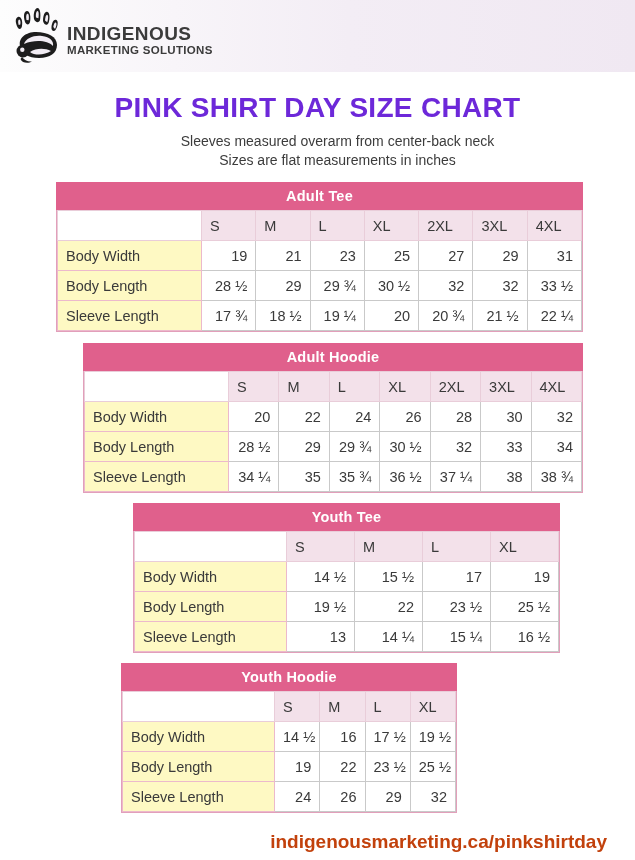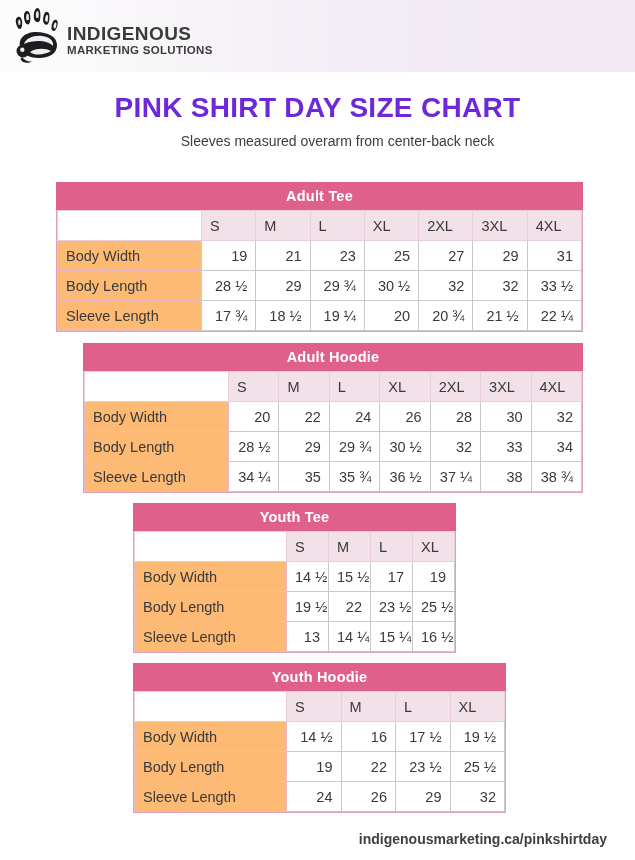--- a/index.html
+++ b/index.html
@@ -93,46 +93,46 @@
     white-space: nowrap;
   }
   .size-table thead th {
     background: #f3e1ea;
     border: 1px solid #e9cdd9;
     text-align: left;
     font-weight: 500;
   }
   .size-table thead th.corner { background: #ffffff; border-color: #e9cdd9; }
   .size-table td.rowlabel {
-    background: #fdba74;
+    background: #fef9c3;
     border: 1px solid #ecb9cc;
     text-align: left;
   }
   .size-table td.val {
     background: #ffffff;
     border: 1px solid #c9c9c9;
     text-align: right;
   }
 
   .tbl-adult-tee    { top: 182px; left: 56px;  width: 527px; border-radius: 6px; }
   .tbl-adult-hoodie { top: 343px; left: 56px;  width: 527px; padding-left: 27px; }
-  .tbl-youth-tee    { top: 503px; left: 133px; width: 323px; }
-  .tbl-youth-hoodie { top: 663px; left: 133px; width: 373px; }
+  .tbl-youth-tee    { top: 503px; left: 133px; width: 427px; }
+  .tbl-youth-hoodie { top: 663px; left: 121px; width: 336px; }
 
   .tbl-adult-tee col.lab, .tbl-adult-hoodie col.lab { width: 144px; }
   .tbl-youth-tee col.lab, .tbl-youth-hoodie col.lab { width: 152px; }
 
   
   .footer-link {
     position: absolute;
     top: 831px;
     right: 28px;
-    font-size: 14px;
+    font-size: 19px;
     font-weight: 700;
-    color: #404040;
+    color: #c2410c;
     text-decoration: none;
   }
 </style>
 </head>
 <body>
 
 <div class="page">
 
   <div class="topband">
     <div class="logo-wrap">
@@ -163,20 +163,21 @@
       </svg>
       <div class="brand-text">
         <div class="brand-name">INDIGENOUS</div>
         <div class="brand-sub">MARKETING SOLUTIONS</div>
       </div>
     </div>
   </div>
 
   <div class="doc-title">PINK SHIRT DAY SIZE CHART</div>
   <div class="doc-sub line1">Sleeves measured overarm from center-back neck</div>
+  <div class="doc-sub line2">Sizes are flat measurements in inches</div>
 
   <section class="size-table tbl-adult-tee">
     <div class="tbl-title">Adult Tee</div>
     <div class="tbl-box">
       <table>
         <colgroup>
             <col class="lab">
             <col>
             <col>
             <col>

